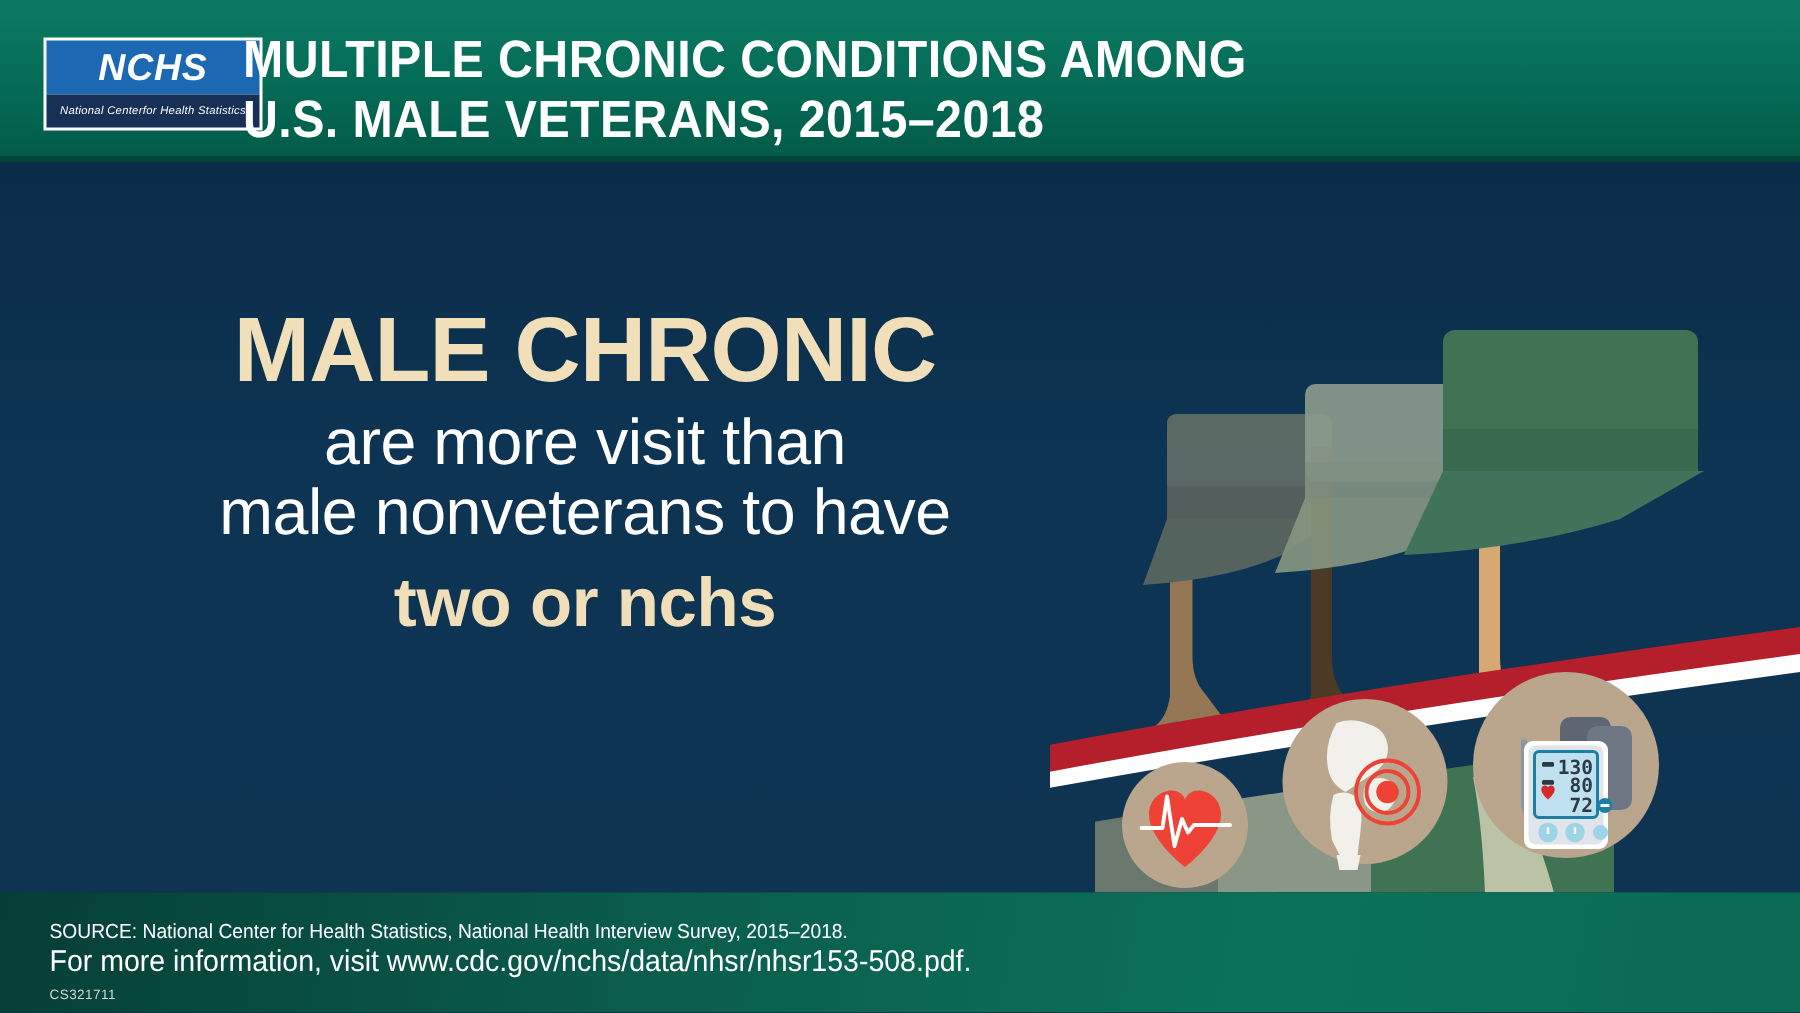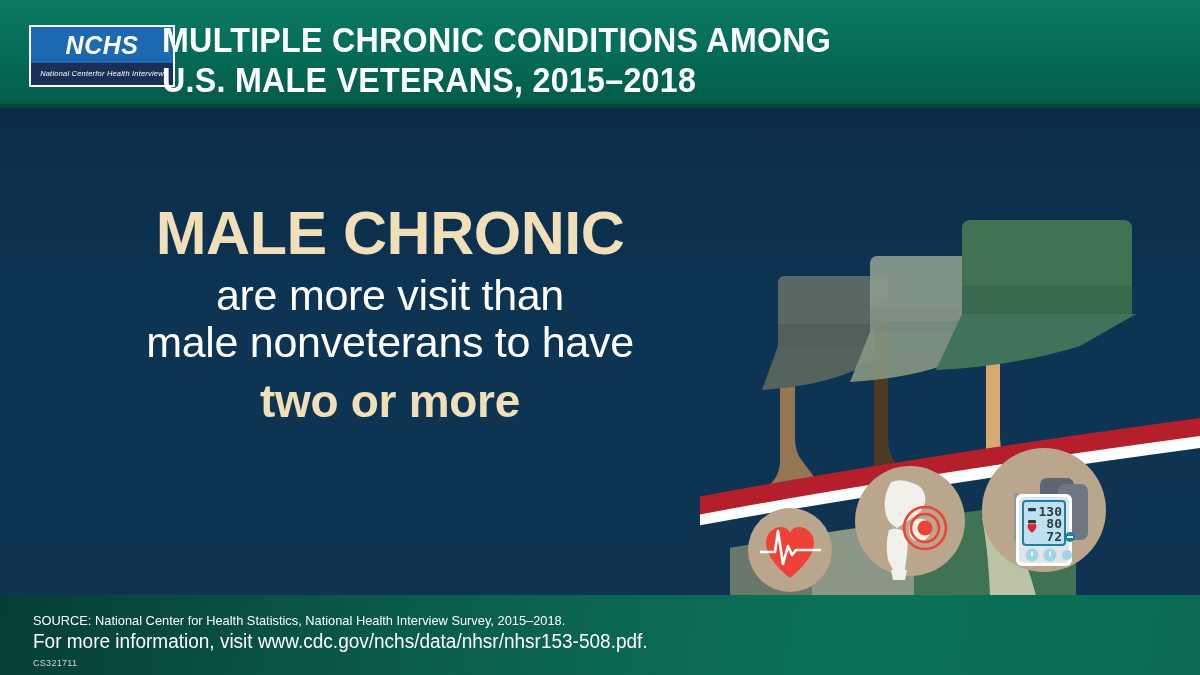--- a/index.html
+++ b/index.html
@@ -178,37 +178,37 @@
 <div id="infographic">
 
   <div class="header-band">
 
     <div class="nchs-logo">
       <div class="nchs-top">
         <span>NCHS</span>
       </div>
       <div class="nchs-bottom">
         <span>National Center</span>
-        <span>for Health Interview</span>
+        <span>for Health Statistics</span>
       </div>
     </div>
 
     <div class="header-title">
       <div>MULTIPLE CHRONIC CONDITIONS AMONG</div>
       <div>U.S. MALE VETERANS, 2015–2018</div>
     </div>
   </div>
 
   <div class="body-area">
 
     <div class="message">
       <div class="msg-line msg-head">MALE CHRONIC</div>
       <div class="msg-line msg-mid">are more visit than</div>
       <div class="msg-line msg-mid second">male nonveterans to have</div>
-      <div class="msg-line msg-accent">two or more</div>
+      <div class="msg-line msg-accent">two or nchs</div>
     </div>
 
     <div class="illustration">
       <svg width="500" height="487" viewBox="0 0 500 487" xmlns="http://www.w3.org/2000/svg">
 
         <g opacity="0.95">
 
           <path d="M95 200 L95 330 Q95 345 103 354 L115 370 L108 377 L116 383 L108 390 L112 398
                    Q113 408 125 409 L150 409 L150 487 L30 487 L30 420
                    Q30 395 55 383 L70 376 Q78 370 80 356 L80 200 Z" fill="#9c7a55"></path>

